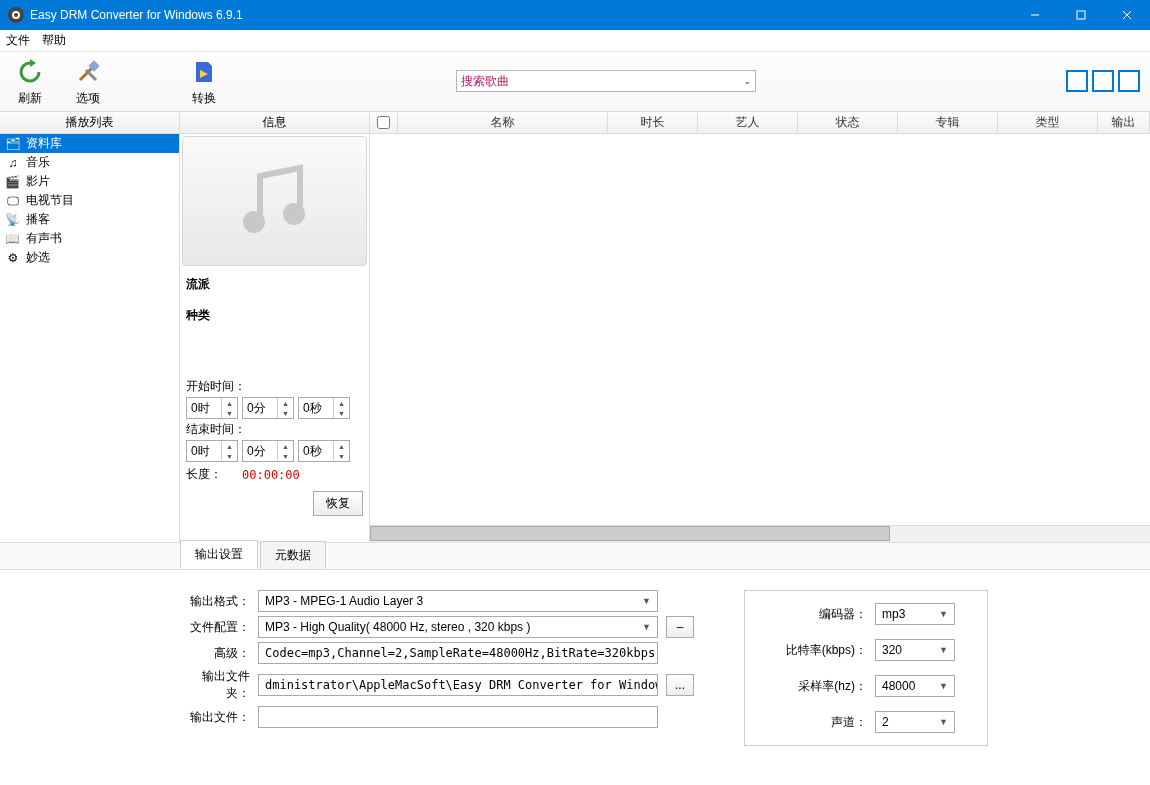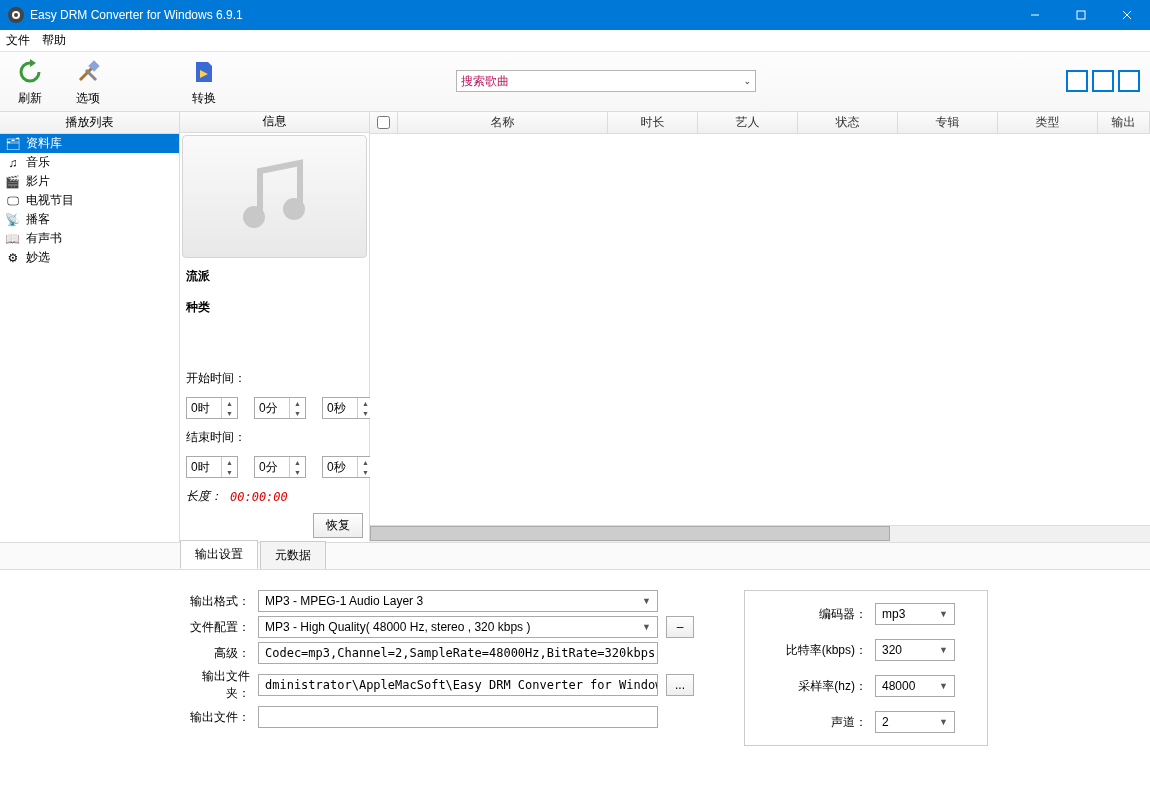--- a/index.html
+++ b/index.html
@@ -21,26 +21,26 @@
 .sidebar { width:180px; border-right:1px solid #dcdcdc; }
 .panel-hdr { height:22px; background:linear-gradient(#fbfbfb,#f0f0f0); border-bottom:1px solid #dcdcdc; display:flex; align-items:center; justify-content:center; font-size:12px; }
 .sidebar ul { list-style:none; }
 .sidebar li { height:19px; display:flex; align-items:center; padding-left:6px; gap:6px; cursor:default; }
 .sidebar li.sel { background:#0078d7; color:#fff; }
 .sicon { width:14px; height:14px; display:inline-flex; align-items:center; justify-content:center; }
 .info-panel { width:190px; border-right:1px solid #dcdcdc; display:flex; flex-direction:column; }
 .album-art { margin:2px; height:130px; background:linear-gradient(#fafafa,#e8e8e8); border:1px solid #d5d5d5; border-radius:4px; display:flex; align-items:center; justify-content:center; }
 .info-body { padding:4px 6px; flex:1; }
 .info-body .lbl { font-weight:bold; margin-top:4px; margin-bottom:14px; }
-.time-row { display:flex; align-items:center; gap:16px; margin:10px 0; }
+.time-row { display:flex; align-items:center; gap:4px; margin:2px 0; }
 .spin { display:flex; align-items:center; border:1px solid #aaa; height:22px; background:#fff; }
 .spin input { border:none; width:34px; padding:0 4px; height:20px; outline:none; }
 .spin .arrows { width:16px; height:20px; border-left:1px solid #ccc; display:flex; flex-direction:column; }
 .spin .ar { flex:1; display:flex; align-items:center; justify-content:center; font-size:7px; color:#555; }
-.len-row { display:flex; align-items:center; gap:8px; margin-top:4px;font-style:italic; }
+.len-row { display:flex; align-items:center; gap:20px; margin-top:4px; }
 .len-val { color:#e00000; font-family:monospace; }
 .restore-btn { float:right; margin-top:8px; padding:3px 12px; border:1px solid #aaa; background:linear-gradient(#fefefe,#eee); cursor:pointer; }
 .table-area { flex:1; display:flex; flex-direction:column; overflow:hidden; }
 .thead { height:22px; background:linear-gradient(#fcfcfc,#f0f0f0); border-bottom:1px solid #dcdcdc; display:flex;justify-content:flex-end; }
 .th { border-right:1px solid #dcdcdc; display:flex; align-items:center; justify-content:center; font-size:12px; color:#333; }
 .th.chk { width:28px; }
 .th input { margin:0; }
 .tbody { flex:1; background:#fff; }
 .hscroll { height:17px; background:#f0f0f0; border-top:1px solid #dcdcdc; position:relative; }
 .hscroll .thumb { position:absolute; left:0; top:0; height:15px; width:520px; background:#cdcdcd; border:1px solid #aaa; }

